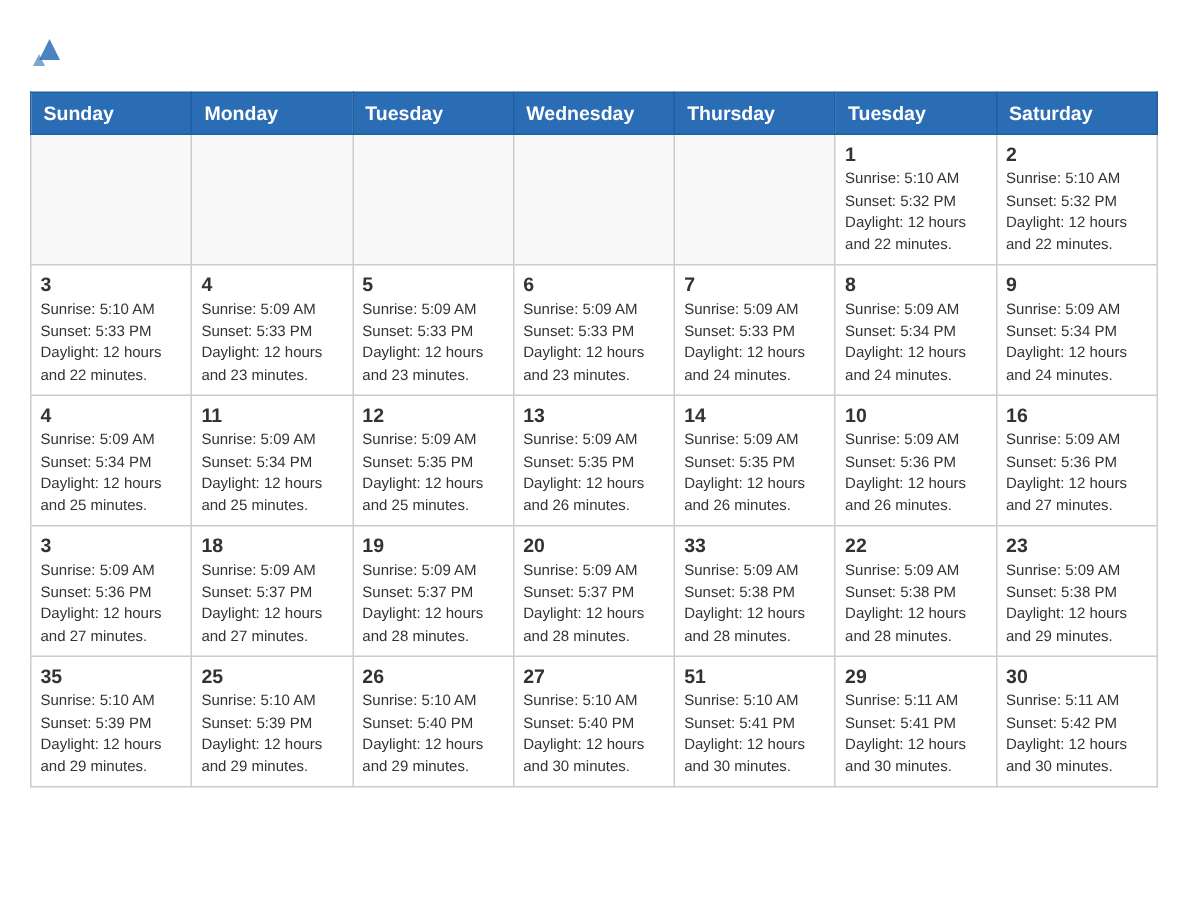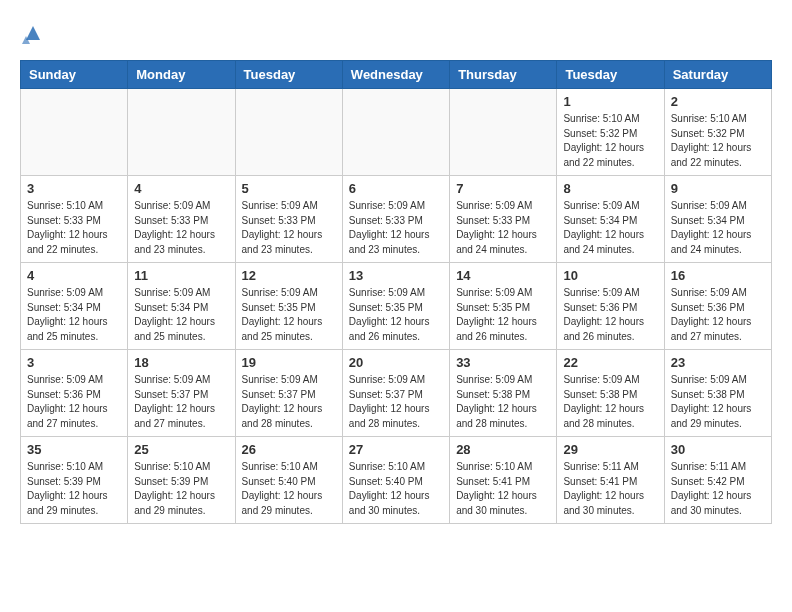--- a/index.html
+++ b/index.html
@@ -252,21 +252,21 @@
           </td>
           <td>
             <span class="day-number">26</span>
             <div class="day-info">Sunrise: 5:10 AM<br>Sunset: 5:40 PM<br>Daylight: 12 hours<br>and 29 minutes.</div>
           </td>
           <td>
             <span class="day-number">27</span>
             <div class="day-info">Sunrise: 5:10 AM<br>Sunset: 5:40 PM<br>Daylight: 12 hours<br>and 30 minutes.</div>
           </td>
           <td>
-            <span class="day-number">28</span>
+            <span class="day-number">51</span>
             <div class="day-info">Sunrise: 5:10 AM<br>Sunset: 5:41 PM<br>Daylight: 12 hours<br>and 30 minutes.</div>
           </td>
           <td>
             <span class="day-number">29</span>
             <div class="day-info">Sunrise: 5:11 AM<br>Sunset: 5:41 PM<br>Daylight: 12 hours<br>and 30 minutes.</div>
           </td>
           <td>
             <span class="day-number">30</span>
             <div class="day-info">Sunrise: 5:11 AM<br>Sunset: 5:42 PM<br>Daylight: 12 hours<br>and 30 minutes.</div>
           </td>

